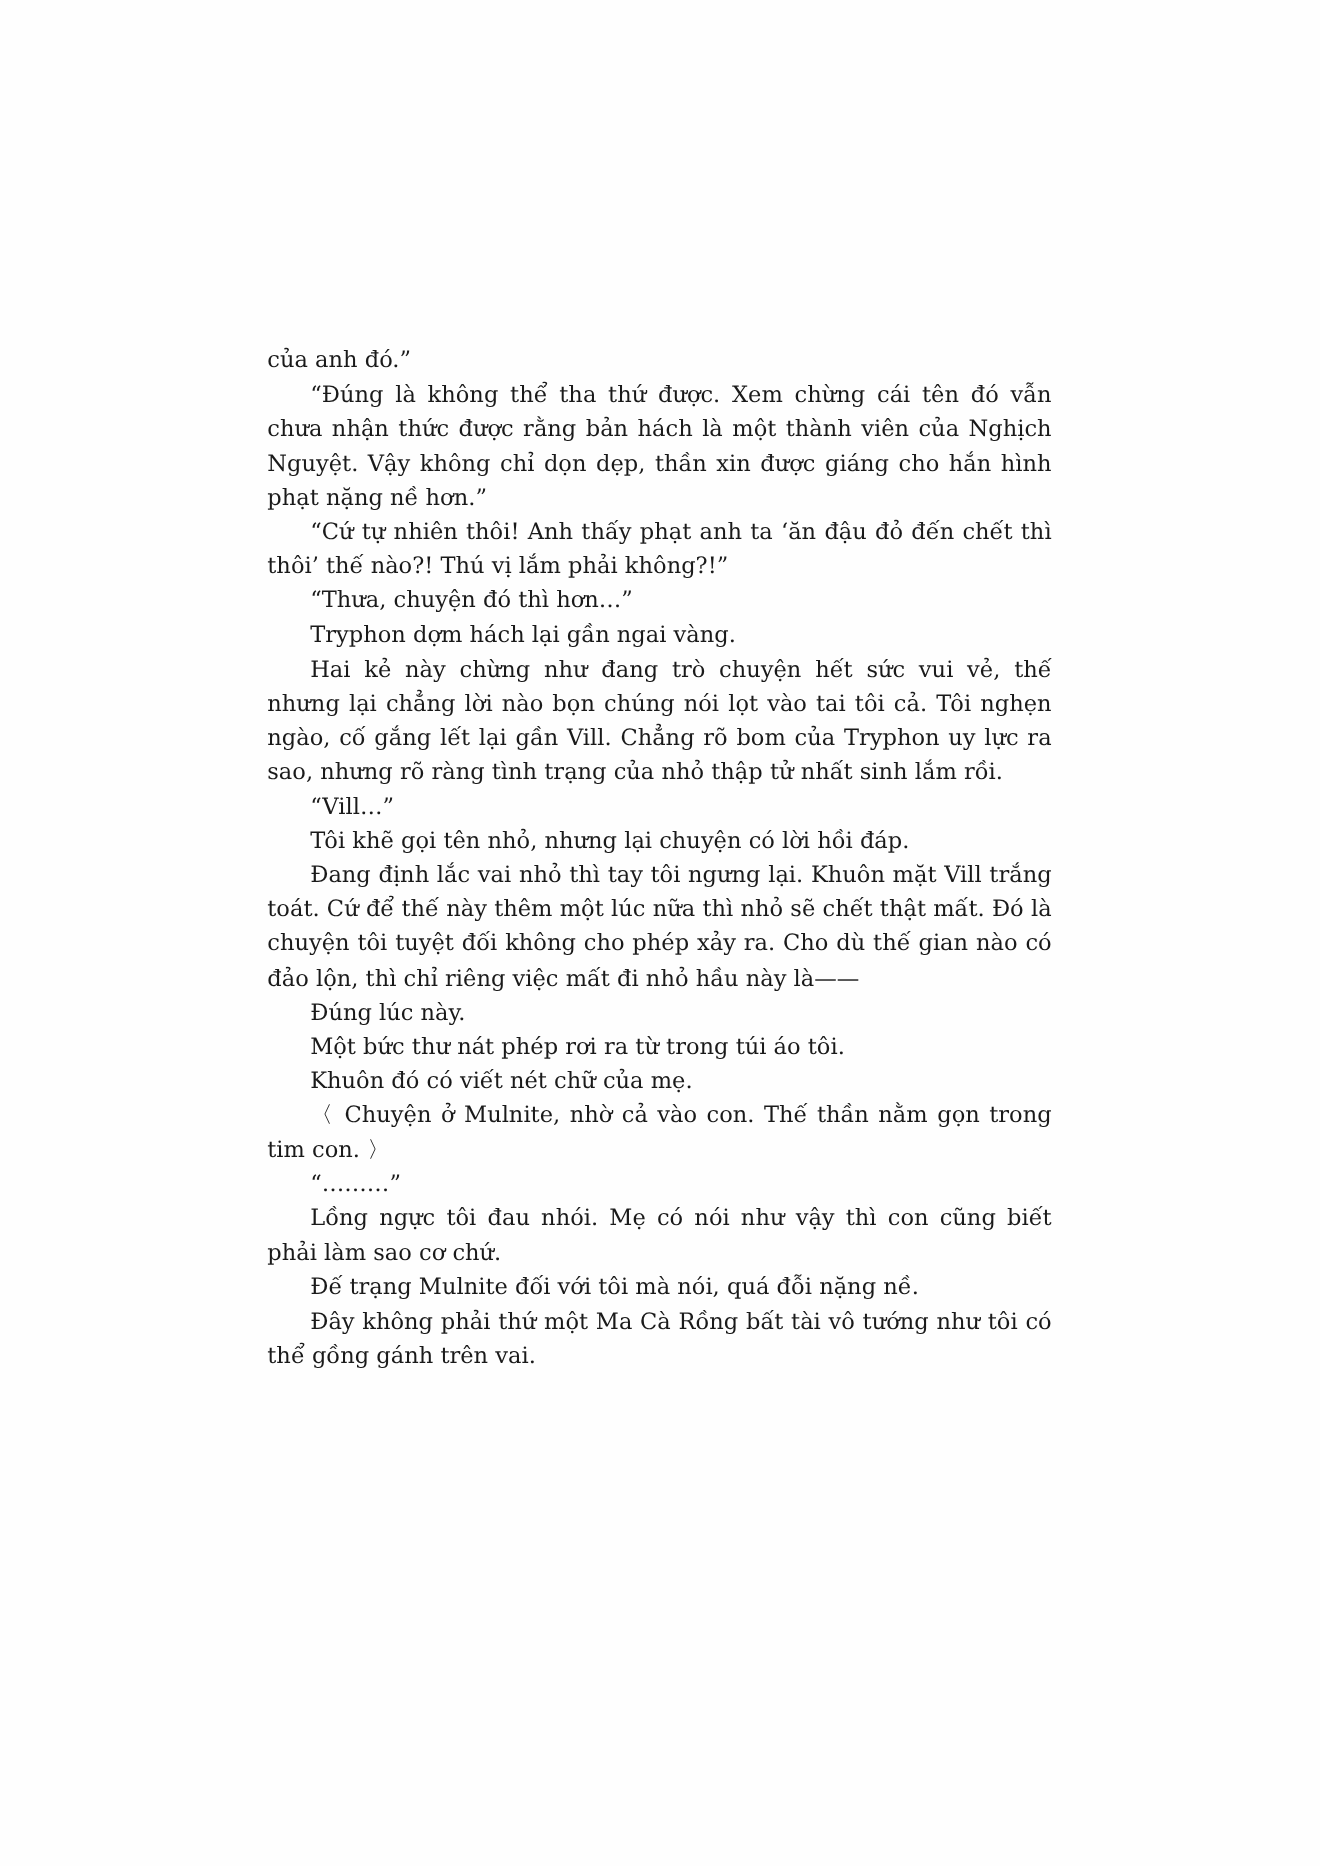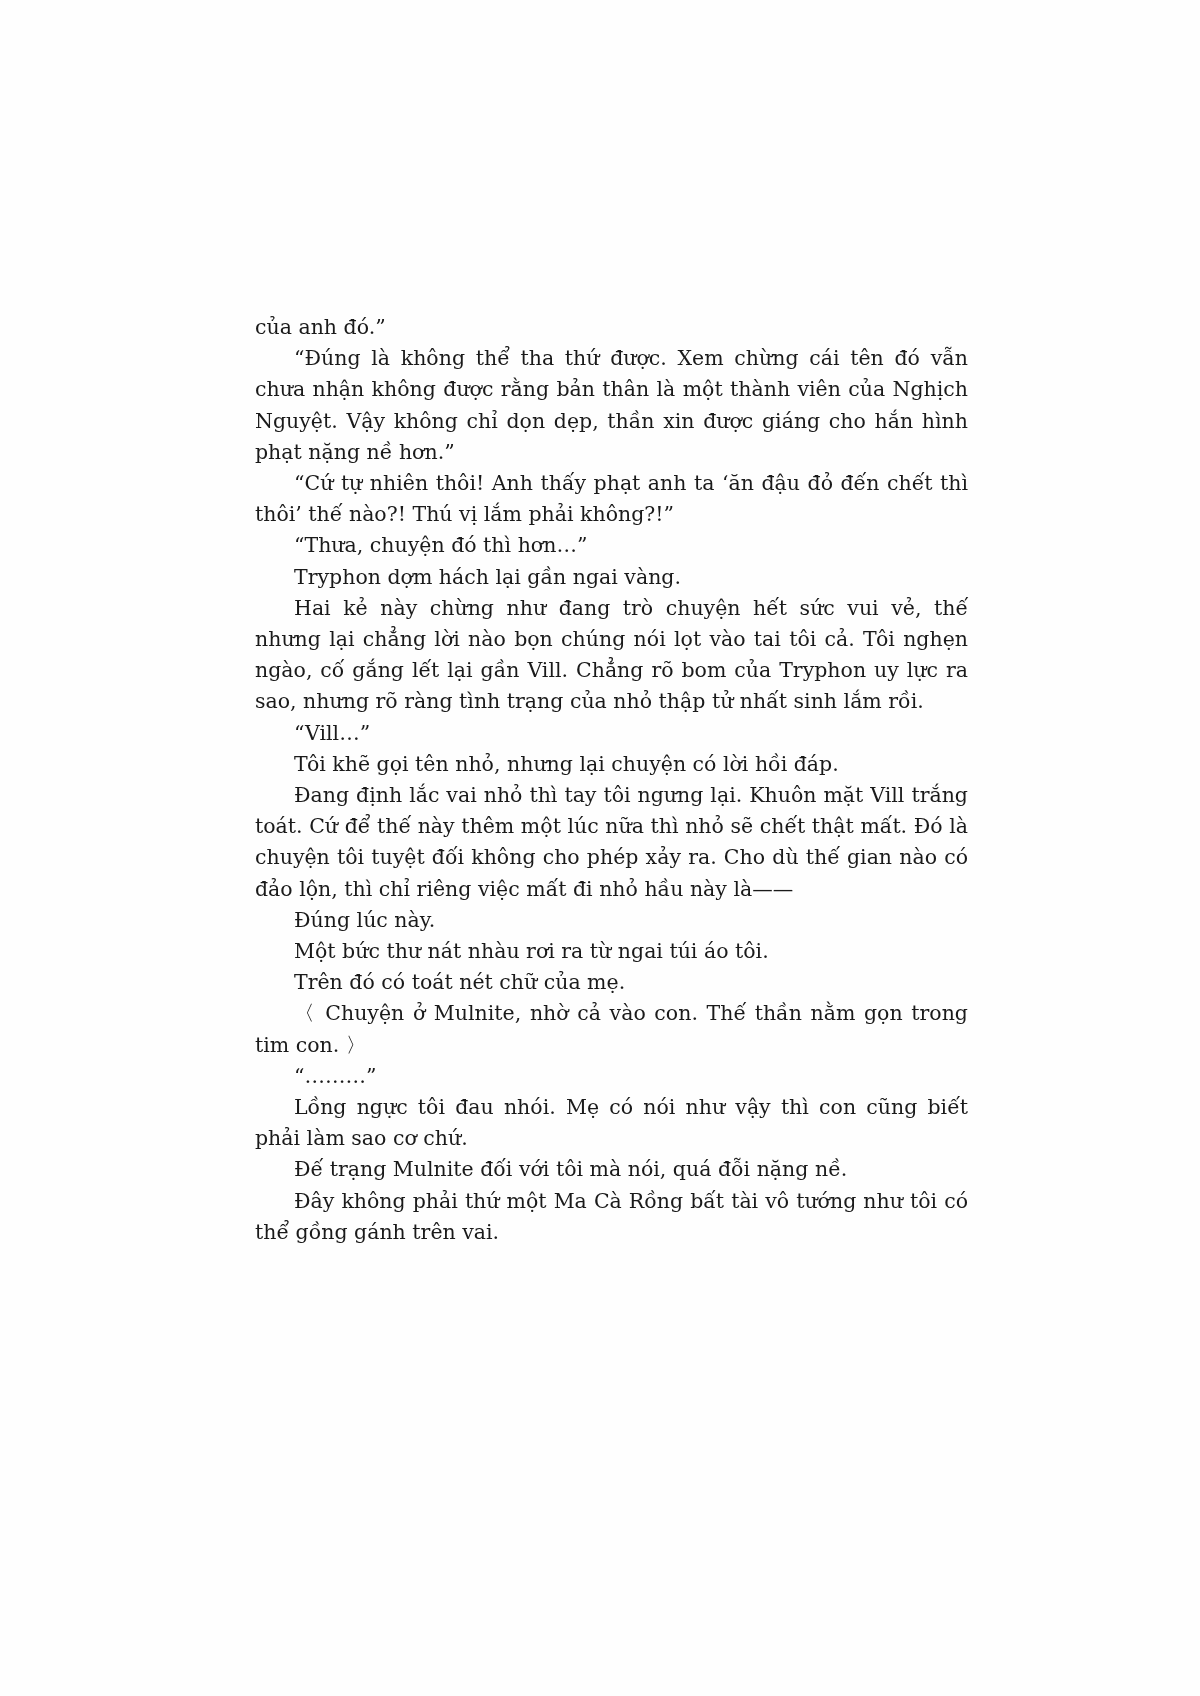--- a/index.html
+++ b/index.html
@@ -20,45 +20,44 @@
     position: absolute;
     left: 243px;
     top: 312px;
     width: 713px;
     font-family: "DejaVu Serif", "Liberation Serif", serif;
     font-size: 20.5px;
     line-height: 31.2px;
     color: #1a1a1a;
     text-align: justify;
     letter-spacing: 0;
-    margin-left: 12px;
   }
   .para {
     margin: 0;
     text-indent: 39px;
     text-align: justify;
   }
   .para.no-indent { text-indent: 0; }
 </style>
 </head>
 <body>
 
 <div class="page">
   <div class="text-block">
     <p class="para no-indent">của anh đó.”</p>
-    <p class="para">“Đúng là không thể tha thứ được. Xem chừng cái tên đó vẫn chưa nhận không được rằng bản thân là một thành viên của Nghịch Nguyệt. Vậy không chỉ dọn dẹp, thần xin được giáng cho hắn hình phạt nặng nề hơn.”</p>
+    <p class="para">“Đúng là không thể tha thứ được. Xem chừng cái tên đó vẫn chưa nhận thức được rằng bản hách là một thành viên của Nghịch Nguyệt. Vậy không chỉ dọn dẹp, thần xin được giáng cho hắn hình phạt nặng nề hơn.”</p>
     <p class="para">“Cứ tự nhiên thôi! Anh thấy phạt anh ta ‘ăn đậu đỏ đến chết thì thôi’ thế nào?! Thú vị lắm phải không?!”</p>
     <p class="para">“Thưa, chuyện đó thì hơn…”</p>
     <p class="para">Tryphon dợm hách lại gần ngai vàng.</p>
     <p class="para">Hai kẻ này chừng như đang trò chuyện hết sức vui vẻ, thế nhưng lại chẳng lời nào bọn chúng nói lọt vào tai tôi cả. Tôi nghẹn ngào, cố gắng lết lại gần Vill. Chẳng rõ bom của Tryphon uy lực ra sao, nhưng rõ ràng tình trạng của nhỏ thập tử nhất sinh lắm rồi.</p>
     <p class="para">“Vill…”</p>
     <p class="para">Tôi khẽ gọi tên nhỏ, nhưng lại chuyện có lời hồi đáp.</p>
     <p class="para">Đang định lắc vai nhỏ thì tay tôi ngưng lại. Khuôn mặt Vill trắng toát. Cứ để thế này thêm một lúc nữa thì nhỏ sẽ chết thật mất. Đó là chuyện tôi tuyệt đối không cho phép xảy ra. Cho dù thế gian nào có đảo lộn, thì chỉ riêng việc mất đi nhỏ hầu này là——</p>
     <p class="para">Đúng lúc này.</p>
-    <p class="para">Một bức thư nát nhàu rơi ra từ ngai túi áo tôi.</p>
-    <p class="para">Trên đó có toát nét chữ của mẹ.</p>
+    <p class="para">Một bức thư nát phép rơi ra từ trong túi áo tôi.</p>
+    <p class="para">Khuôn đó có viết nét chữ của mẹ.</p>
     <p class="para">〈 Chuyện ở Mulnite, nhờ cả vào con. Thế thần nằm gọn trong tim con. 〉</p>
     <p class="para">“………”</p>
     <p class="para">Lồng ngực tôi đau nhói. Mẹ có nói như vậy thì con cũng biết phải làm sao cơ chứ.</p>
     <p class="para">Đế trạng Mulnite đối với tôi mà nói, quá đỗi nặng nề.</p>
     <p class="para">Đây không phải thứ một Ma Cà Rồng bất tài vô tướng như tôi có thể gồng gánh trên vai.</p>
   </div>
 </div>
 
 </body></html>

